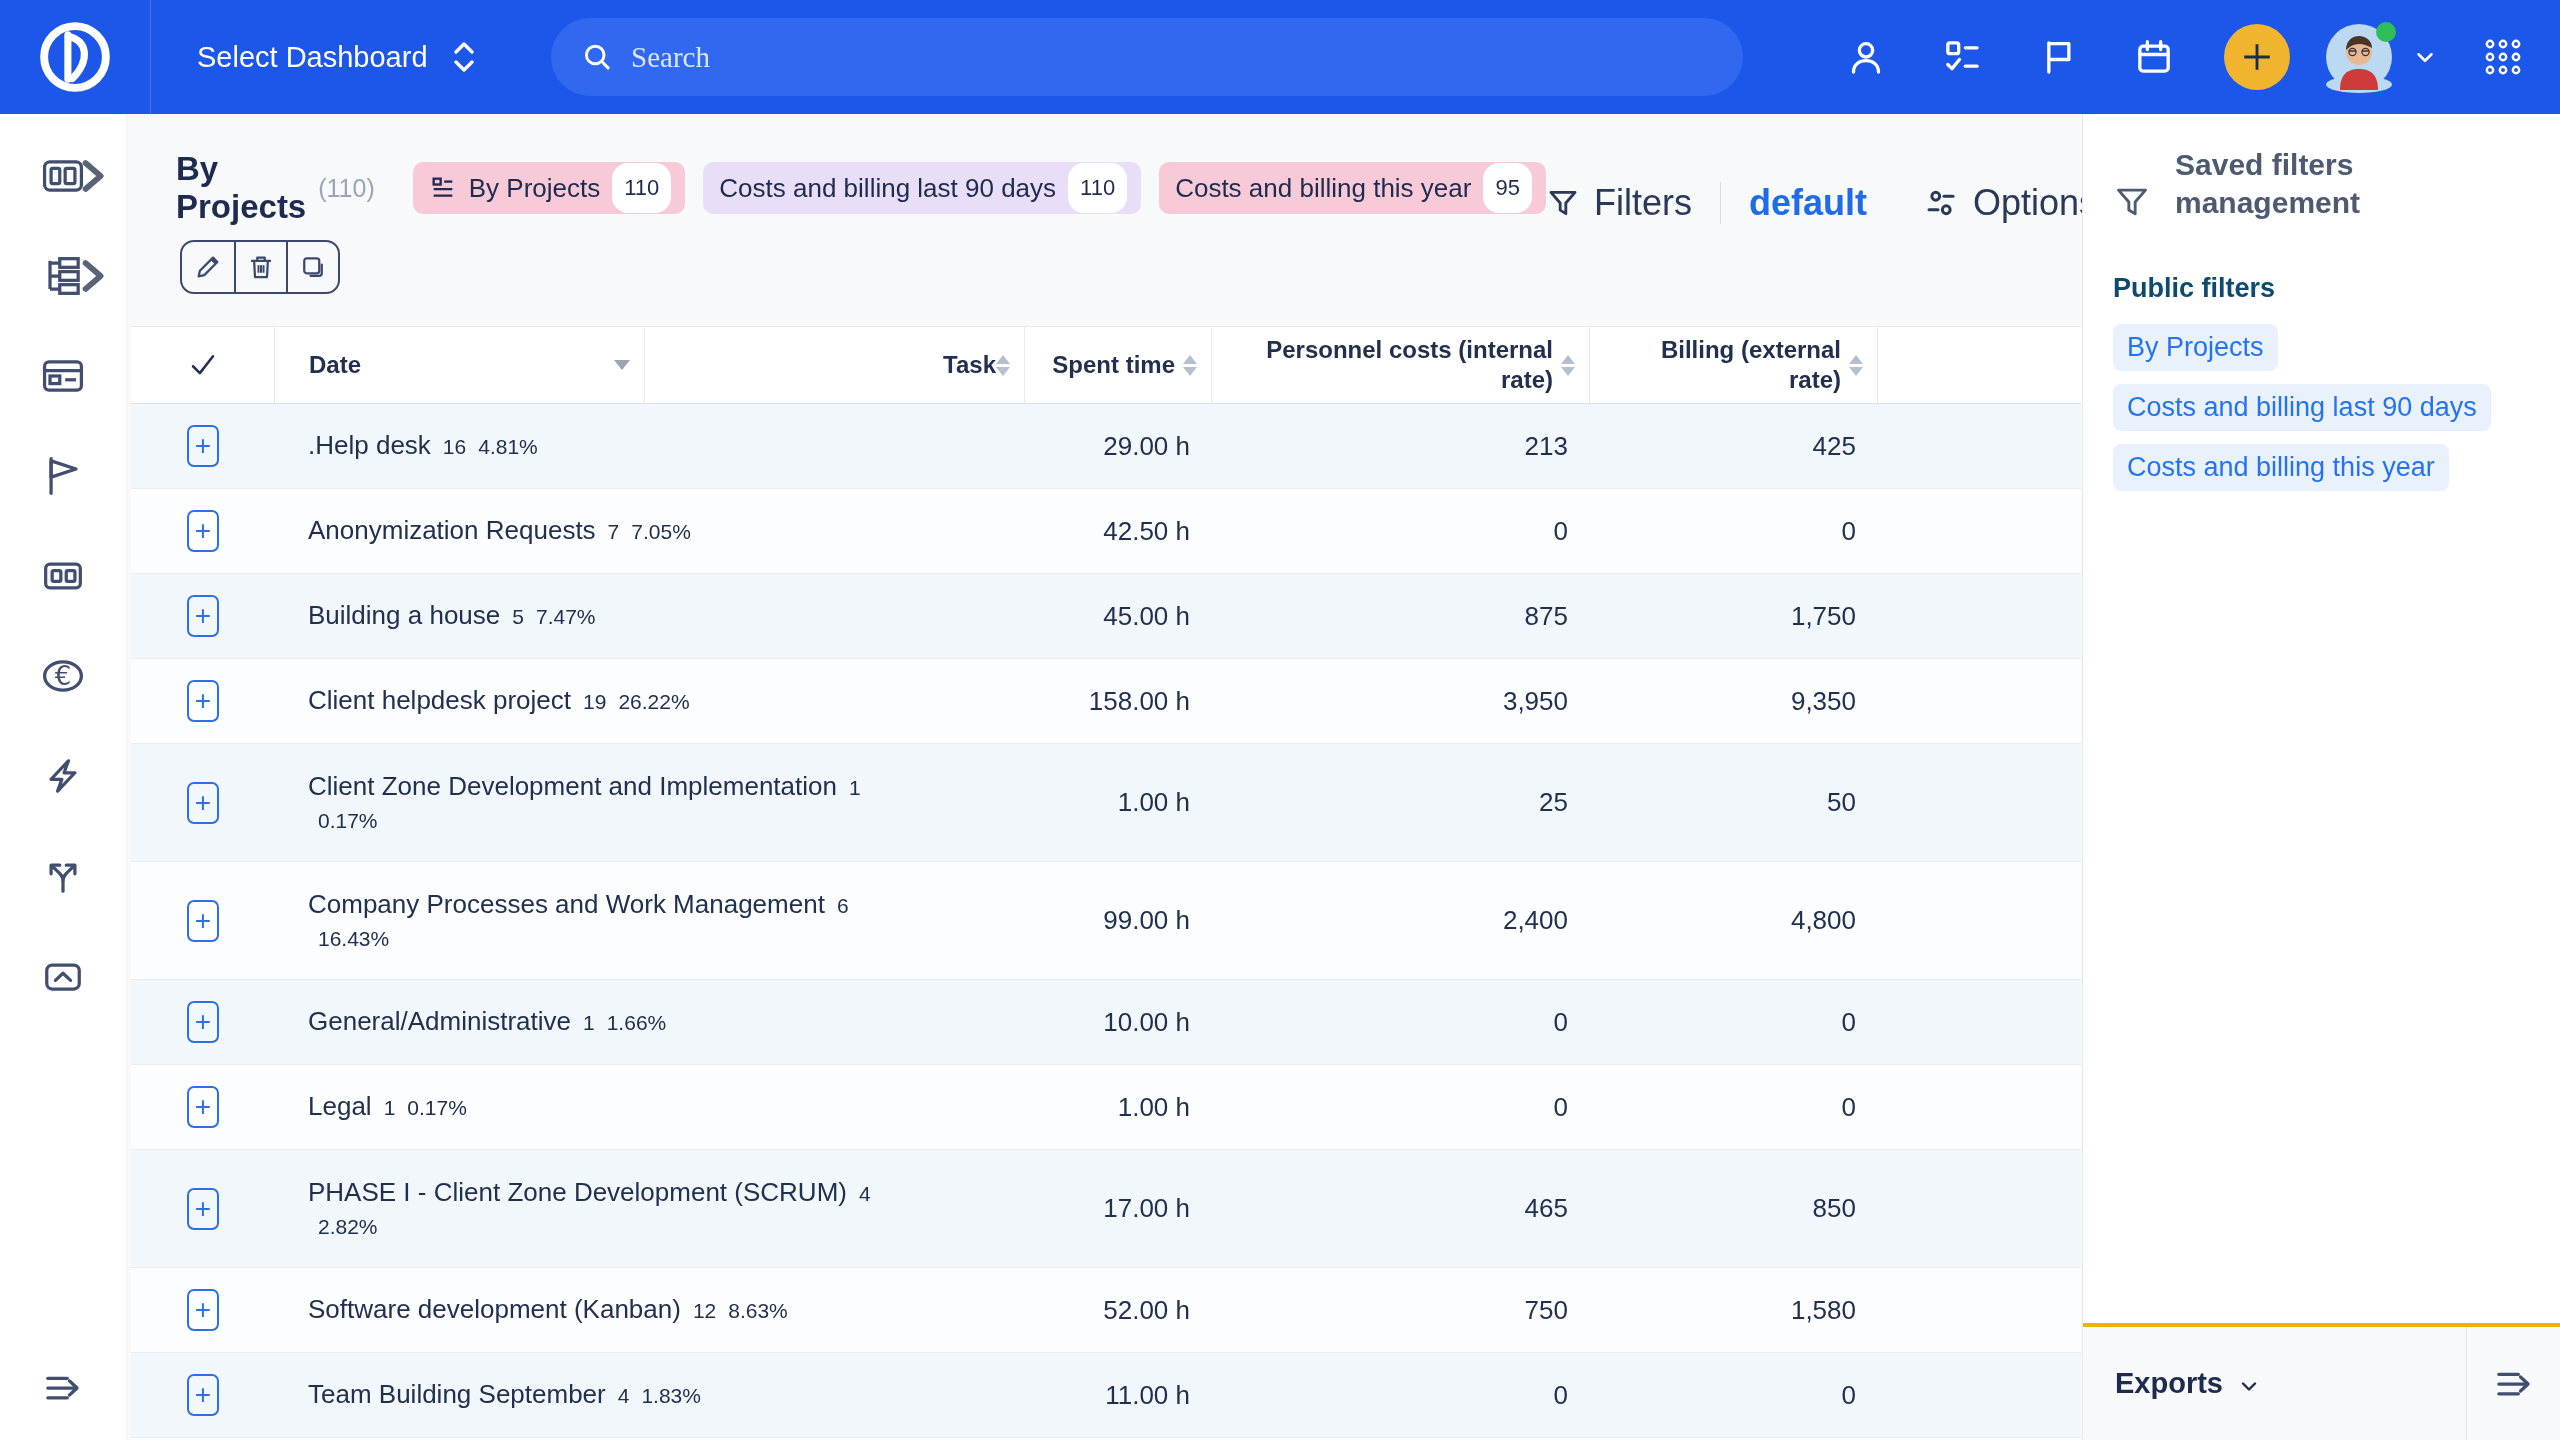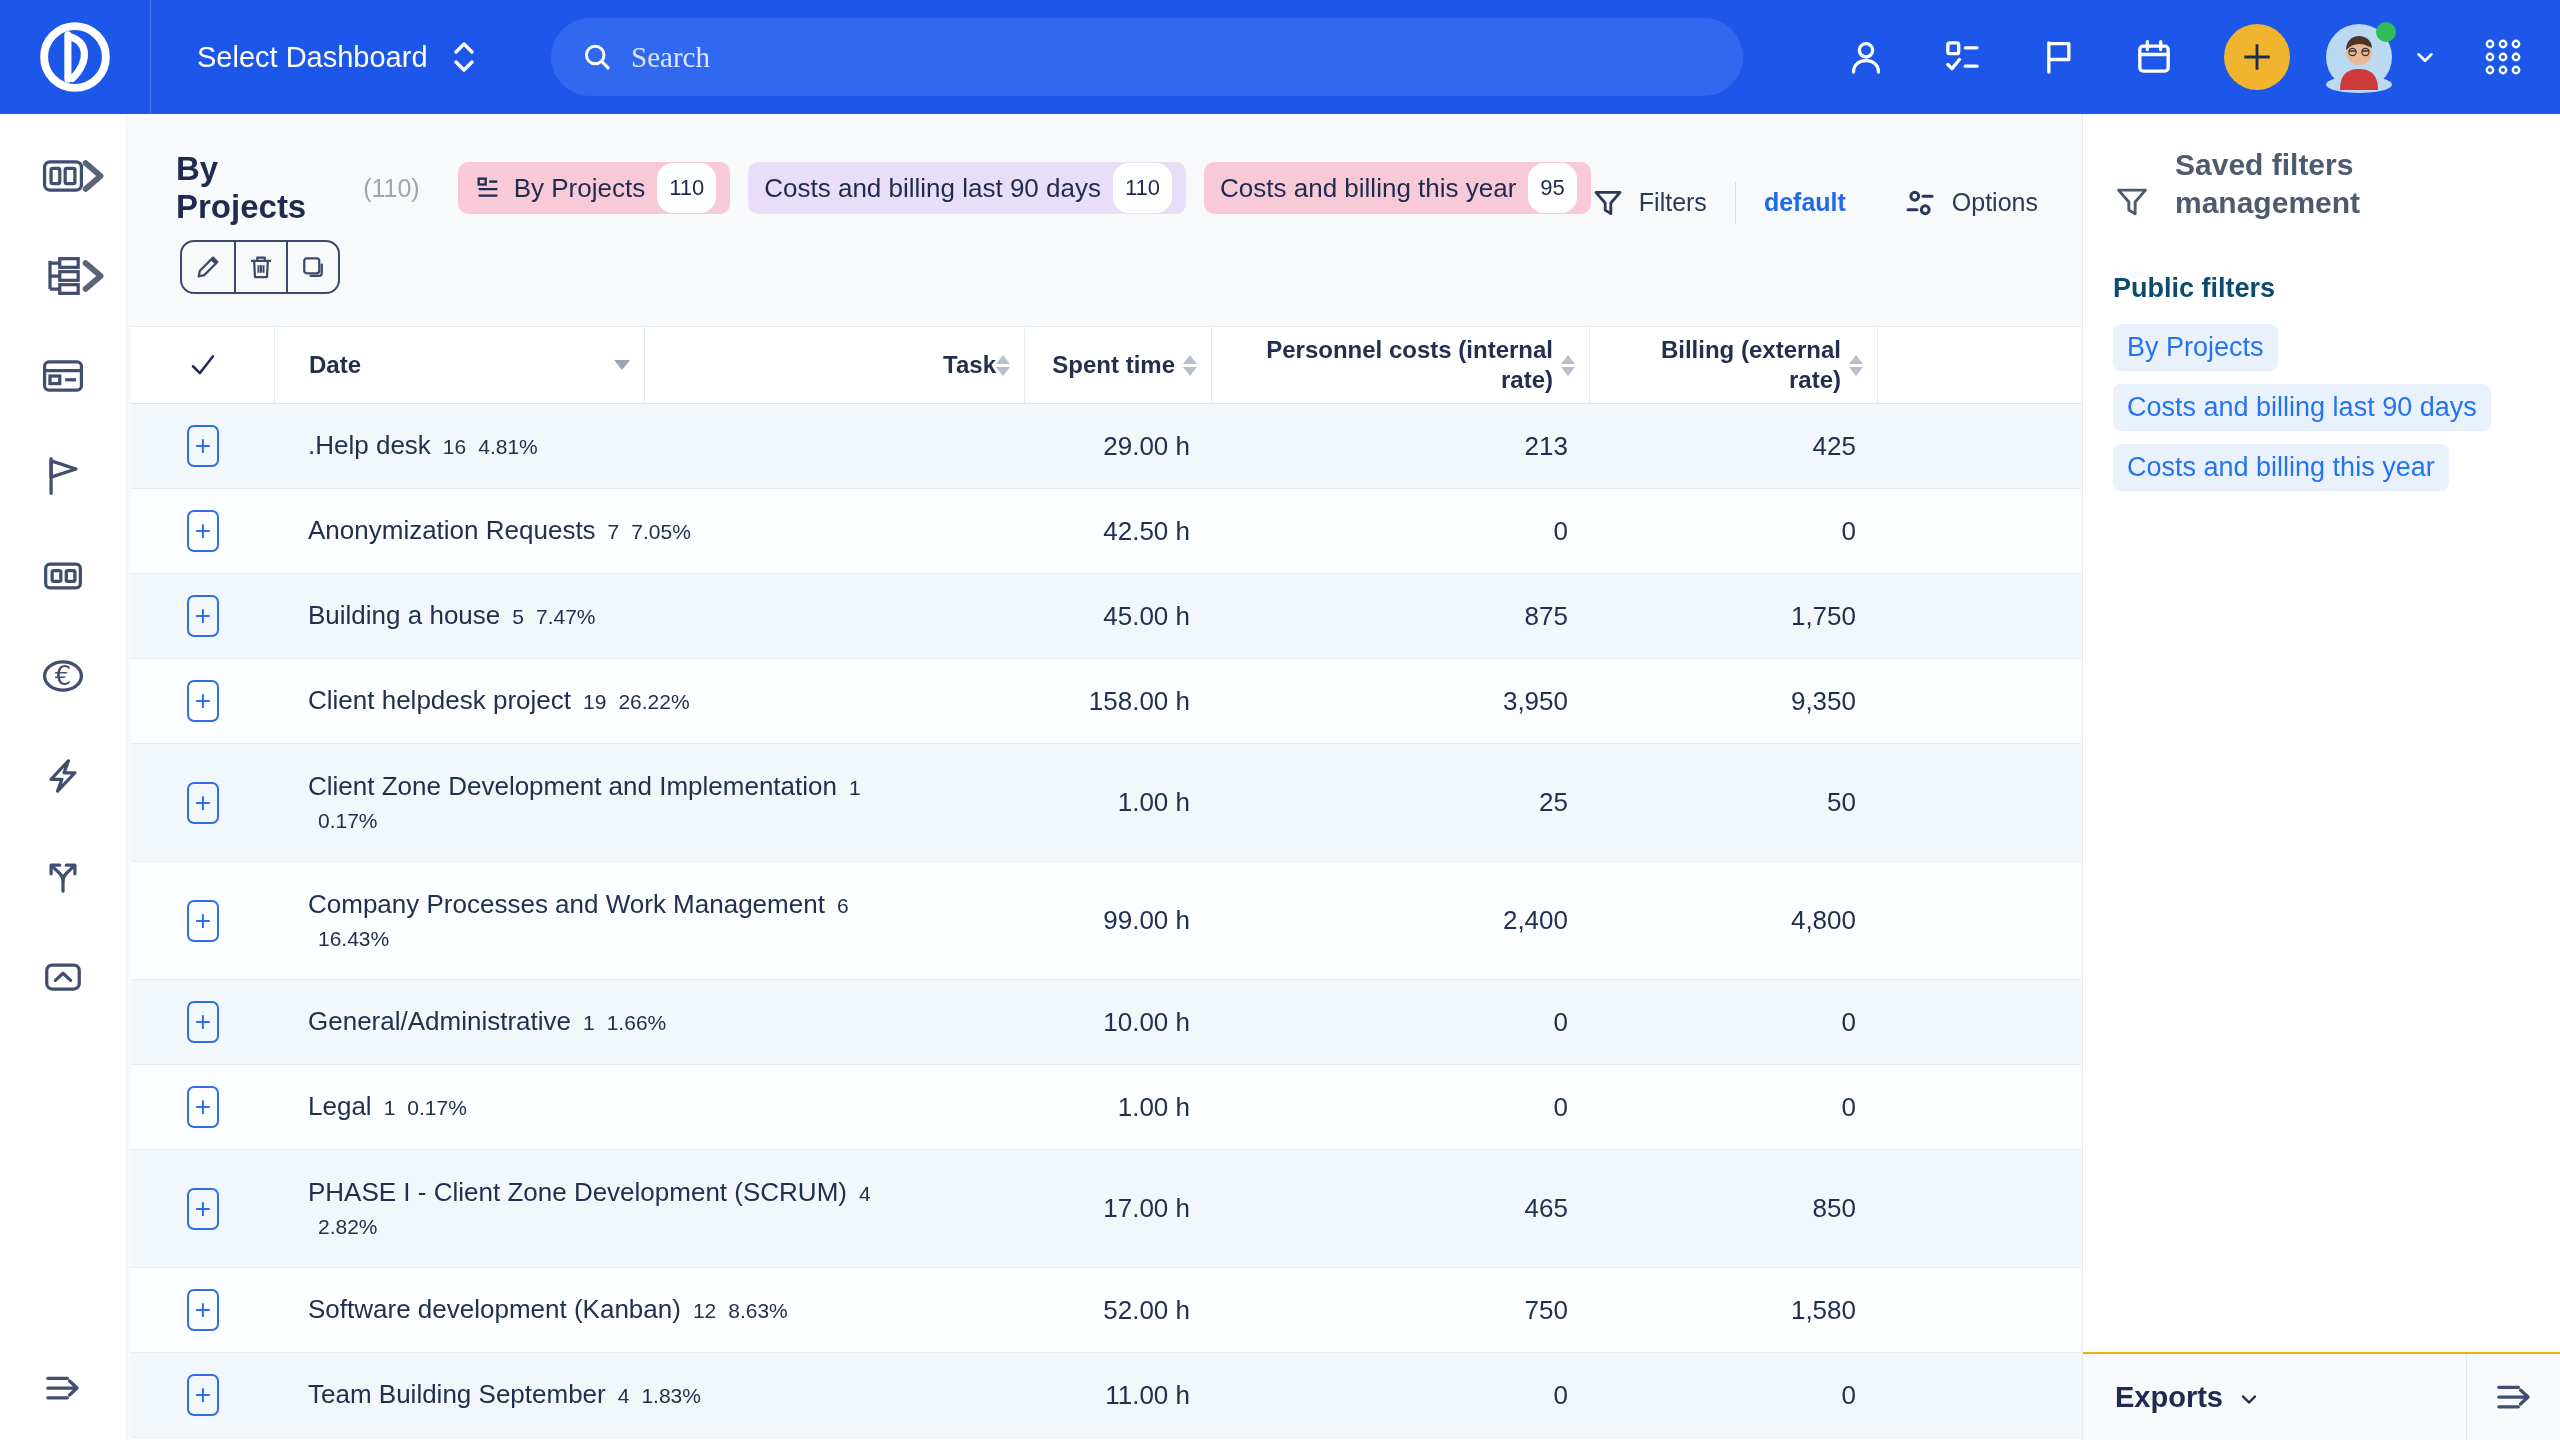--- a/index.html
+++ b/index.html
@@ -37,21 +37,21 @@
   .content { width:1955px; background:#f7f9fa; }
   .content-head { padding:36px 44px 0 49px; display:flex; align-items:center; }
   .page-title { font-size:33px; font-weight:700; color:#1e2a4e; }
   .page-count { font-size:25px; color:#9aa5b5; margin-left:12px; font-weight:400; }
   .chips { display:flex; gap:18px; margin-left:38px; }
   .chip { display:flex; align-items:center; gap:12px; height:52px; padding:0 14px 0 16px; border-radius:10px; font-size:26px; color:#1e2a4e; cursor:pointer; white-space:nowrap; }
   .chip.pink { background:#f8cad8; }
   .chip.lavender { background:#e8def7; }
   .chip-count { background:#fff; border-radius:16px; padding:12px 12px; font-size:22px; }
   .chip-icon { display:flex; }
-  .head-actions { margin-left:auto; display:flex; align-items:center; color:#2b3958; font-size:25px;margin-top:29px; }
+  .head-actions { margin-left:auto; display:flex; align-items:center; color:#2b3958; font-size:36px;margin-top:29px; }
   .head-actions .act { display:flex; align-items:center; gap:14px; cursor:pointer; }
   .v-div { width:1px; height:42px; background:#d8dee8; margin:0 28px; }
   .link-default { color:#1f6be8; font-weight:600; cursor:pointer; margin-right:56px; }
 
   .toolbar { margin:14px 0 0 53px; display:flex; border:2px solid #3c496b; border-radius:14px; width:max-content; overflow:hidden; }
   .tool-btn { width:52px; height:50px; display:flex; align-items:center; justify-content:center; cursor:pointer; color:#3c496b; background:#fff0; }
   .tool-btn + .tool-btn { border-left:2px solid #3c496b; }
 
   
   .table { margin-left:4px; width:1950px; height:1150px; margin-top:32px; overflow:hidden; background:#fff; }
@@ -81,21 +81,21 @@
   .num { text-align:right; padding-right:22px; }
 
   
   .panel { width:478px; background:#fff; border-left:1px solid #e6eaef; display:flex; flex-direction:column; }
   .panel-head { display:flex; gap:24px; padding:32px 30px 0 30px; color:#4d5a70;align-items:flex-end; }
   .panel-head svg { width:38px; height:38px; flex:0 0 auto; margin-top:4px; }
   .panel-title { font-size:30px; font-weight:600; line-height:1.25; width:300px; }
   .panel-section { font-size:27px; font-weight:700; color:#0c4a6e; padding:52px 30px 20px 30px; }
   .pills { padding:0 30px; display:flex; flex-direction:column; align-items:flex-start; gap:13px; }
   .pill { background:#e9f1fd; color:#2673ef; font-size:27px; padding:8px 14px; border-radius:8px; cursor:pointer; }
-  .panel-footer { margin-top:auto; height:88px; border-top:2px solid #eab308; background:#f7f9fb; display:flex; align-items:stretch; }
+  .panel-footer { margin-top:auto; height:117px; border-top:4px solid #eab308; background:#f7f9fb; display:flex; align-items:stretch; }
   .exports { flex:1; display:flex; align-items:center; padding-left:32px; gap:14px; font-size:29px; font-weight:700; color:#1e2a4e; cursor:pointer; }
   .exports .chev { display:flex; margin-top:4px; }
   .panel-arrow { width:94px; border-left:1px solid #e2e7ee; display:flex; align-items:center; justify-content:center; cursor:pointer; color:#414e6f; }
 </style>
 </head>
 <body>
 
 <header class="topbar">
   <div class="logo-area">
     <svg viewBox="0 0 48 48" fill="none">

